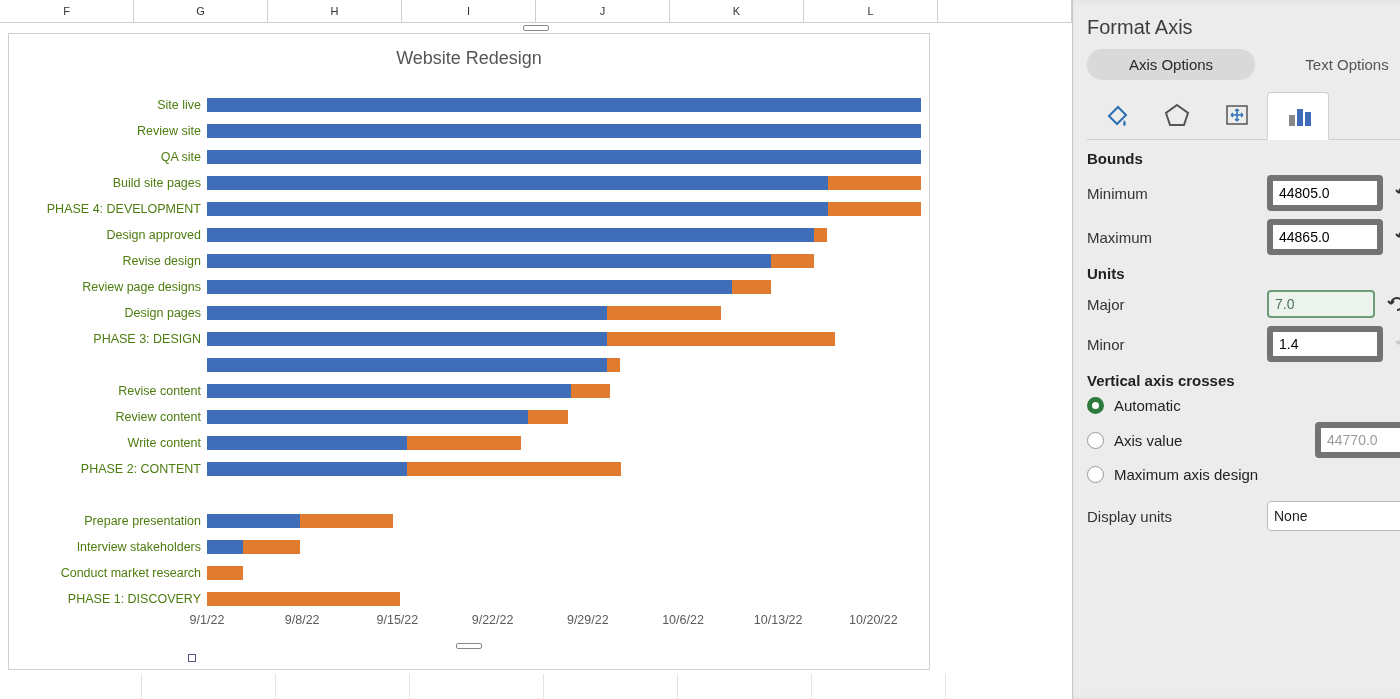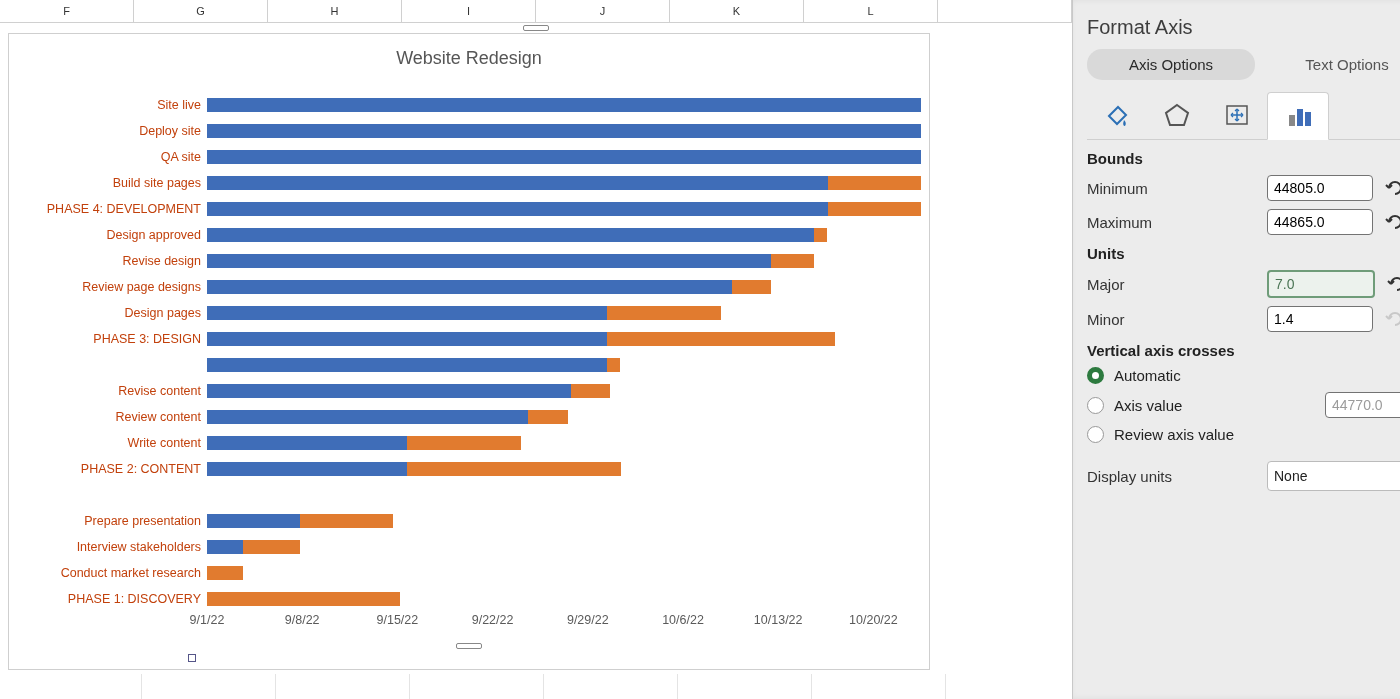--- a/index.html
+++ b/index.html
@@ -6,39 +6,39 @@
 .app{display:flex;width:1400px;height:699px;position:relative;}
 .sheet-area{flex:1;background:#fff;position:relative;}
 .col-headers{display:flex;height:22px;border-bottom:1px solid #d0d0d0;font-size:11px;color:#333;background:#fff;}
 .col-headers > div{border-right:1px solid #d0d0d0;text-align:center;line-height:22px;}
 .col-letter{width:133px;}
 .handle-mid{position:absolute;left:50%;top:25px;width:24px;height:4px;border:1px solid #888;background:#fff;border-radius:2px;transform:translateX(-50%);}
 .chart-box{position:absolute;left:8px;top:33px;width:920px;height:635px;border:1px solid #cfcfcf;background:#fff;}
 .chart-title{text-align:center;font-size:18px;color:#565656;padding-top:14px;}
 .plot{position:absolute;left:198px;top:58px;right:8px;bottom:56px;}
 .row-line{position:absolute;left:0;right:0;height:26px;}
-.row-label{position:absolute;left:-190px;width:184px;text-align:right;font-size:12.5px;color:#c2410c;line-height:26px;}
+.row-label{position:absolute;left:-190px;width:184px;text-align:right;font-size:12.5px;color:#4d7c0f;line-height:26px;}
 .bar{position:absolute;top:6px;height:14px;}
 .blue{background:#3f6db8;}
 .orange{background:#e17b2f;}
 .axis{position:absolute;left:198px;right:8px;bottom:30px;height:26px;font-size:12.5px;color:#5a5a5a;}
 .tick{position:absolute;top:0;transform:translateX(-50%);}
 .sidebar{width:430px;background:#ececec;border-left:1px solid #c8c8c8;box-shadow:-2px 0 6px rgba(0,0,0,.07) inset;padding:0 14px;box-sizing:border-box;font-size:15px;color:#222;}
 .sidebar-header{display:flex;align-items:center;padding:16px 0 10px;}
 .sidebar-title{font-size:20px;color:#3d3d3d;flex:1;}
 .tab-row{display:flex;gap:8px;margin-bottom:12px;}
 .top-tab{flex:1;text-align:center;padding:7px 0;font-size:15px;color:#555;border-radius:5px;}
 .top-tab.active{background:#d9d9d9;color:#2a2a2a;border-radius:15px;}
 .icon-row{display:flex;gap:0;margin-bottom:8px;border-bottom:1px solid #cfcfcf;}
 .icon-tab{width:60px;height:46px;display:flex;align-items:center;justify-content:center;}
 .icon-tab.active{background:#fff;border:1px solid #cfcfcf;border-bottom-color:#fff;border-radius:4px 4px 0 0;margin-bottom:-1px;}
 .section-title{font-weight:600;color:#222;margin:10px 0 8px;}
 .field{display:flex;align-items:center;margin:8px 0;}
 .field-label{width:180px;color:#333;font-size:15px;}
-.field-input{width:92px;padding:4px 6px;border:1px solid #737373;border-radius:4px;font-size:14px;background:#fff;}
+.field-input{width:92px;padding:4px 6px;border:6px solid #737373;border-radius:4px;font-size:14px;background:#fff;}
 .field-input.active{border:2px solid #6f9c79;background:#ecf2ed;color:#4b7555;}
 .field-input:disabled{background:#fff;color:#9b9b9b;}
 .reset-btn{width:24px;height:20px;margin-left:10px;display:flex;align-items:center;justify-content:center;}
 .reset-btn svg{width:20px;height:16px;}
 .radio-row{display:flex;align-items:center;margin:8px 0;}
 .radio{width:17px;height:17px;border-radius:50%;border:1px solid #999;margin-right:10px;background:#fff;position:relative;box-sizing:border-box;}
 .radio.selected{border:5px solid #2d7a3f;}
 .select-box{display:flex;align-items:center;border:1px solid #bbb;border-radius:4px;background:#fff;height:28px;width:150px;padding:0 6px;justify-content:space-between;font-size:14px;}
 .vr-sel{position:absolute;left:179px;top:620px;width:6px;height:6px;background:#fff;border:1px solid #558;}
 .bottom-grid{position:absolute;left:8px;right:0;bottom:0;top:674px;display:flex;}
@@ -63,21 +63,21 @@
     <div class="handle-mid"></div>
 
     <div class="chart-box">
       <div class="chart-title">Website Redesign</div>
       <div class="plot" id="plot">
           <div class="row-line" style="top: 0px;">
             <div class="row-label">Site live</div>
             <div class="bar blue" style="left: 0%; width: 100%;"></div>
           </div>
           <div class="row-line" style="top: 26px;">
-            <div class="row-label">Deploy site</div>
+            <div class="row-label">Review site</div>
             <div class="bar blue" style="left: 0%; width: 100%;"></div>
           </div>
           <div class="row-line" style="top: 52px;">
             <div class="row-label">QA site</div>
             <div class="bar blue" style="left: 0%; width: 100%;"></div>
           </div>
           <div class="row-line" style="top: 78px;">
             <div class="row-label">Build site pages</div>
             <div class="bar blue" style="left: 0%; width: 87%;"></div>
             <div class="bar orange" style="left: 87%; width: 13%;"></div>
@@ -268,21 +268,21 @@
       <div class="radio selected"></div>
       <span>Automatic</span>
     </div>
     <div class="radio-row">
       <div class="radio"></div>
       <span style="flex:1">Axis value</span>
       <input class="field-input" disabled="" value="44770.0" style="">
     </div>
     <div class="radio-row">
       <div class="radio"></div>
-      <span>Review axis value</span>
+      <span>Maximum axis design</span>
     </div>
 
     <div class="field" style="margin-top:18px">
       <div class="field-label">Display units</div>
       <div class="select-box">
         <span>None</span>
 
       </div>
     </div>
   </div>

